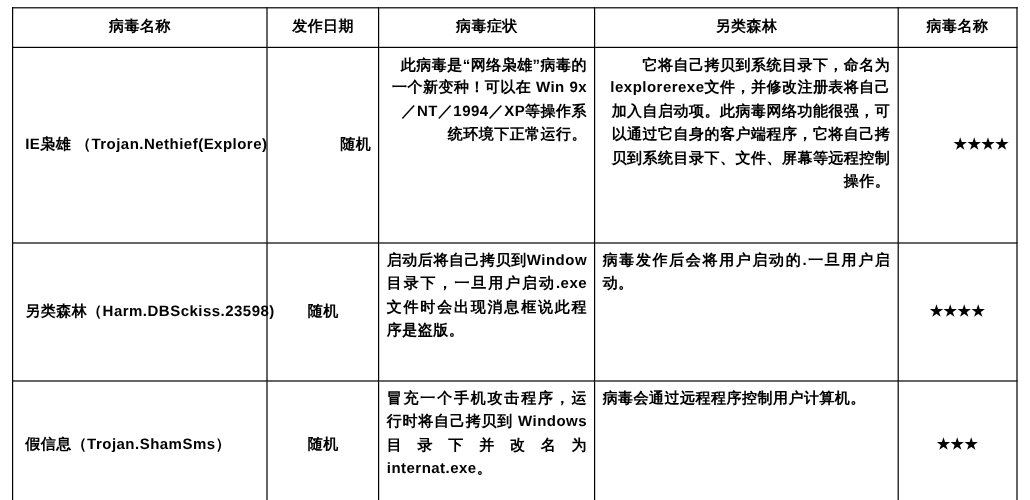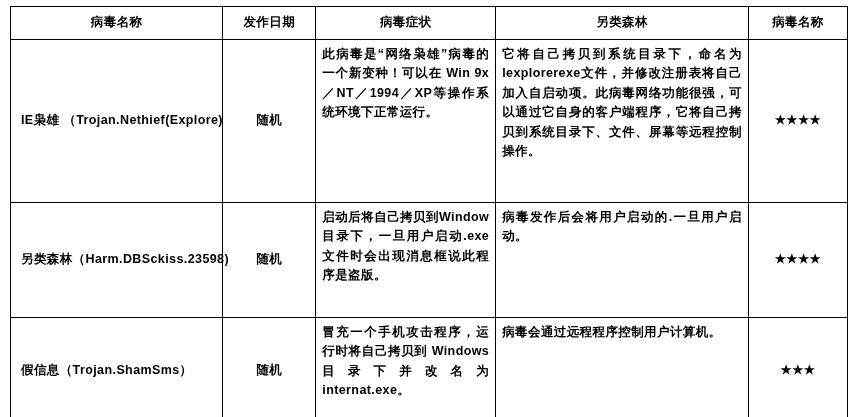--- a/index.html
+++ b/index.html
@@ -64,21 +64,21 @@
   td.cell-symp, td.cell-harm {
     text-align: justify;
     text-justify: inter-ideograph;
   }
   td.cell-level {
     text-align: center;
     vertical-align: middle !important;
     letter-spacing: 1px;
     font-size: 13px;
   }
-  .row-1 td { height: 152px; }
+  .row-1 td { height: 152px; text-align: right; }
   .row-2 td { height: 104px; }
   .row-3 td { height: 96px; }
 </style>
 </head>
 <body>
 
 <div class="sheet">
   <table class="virus-table">
     <colgroup>
       <col class="col-name">

